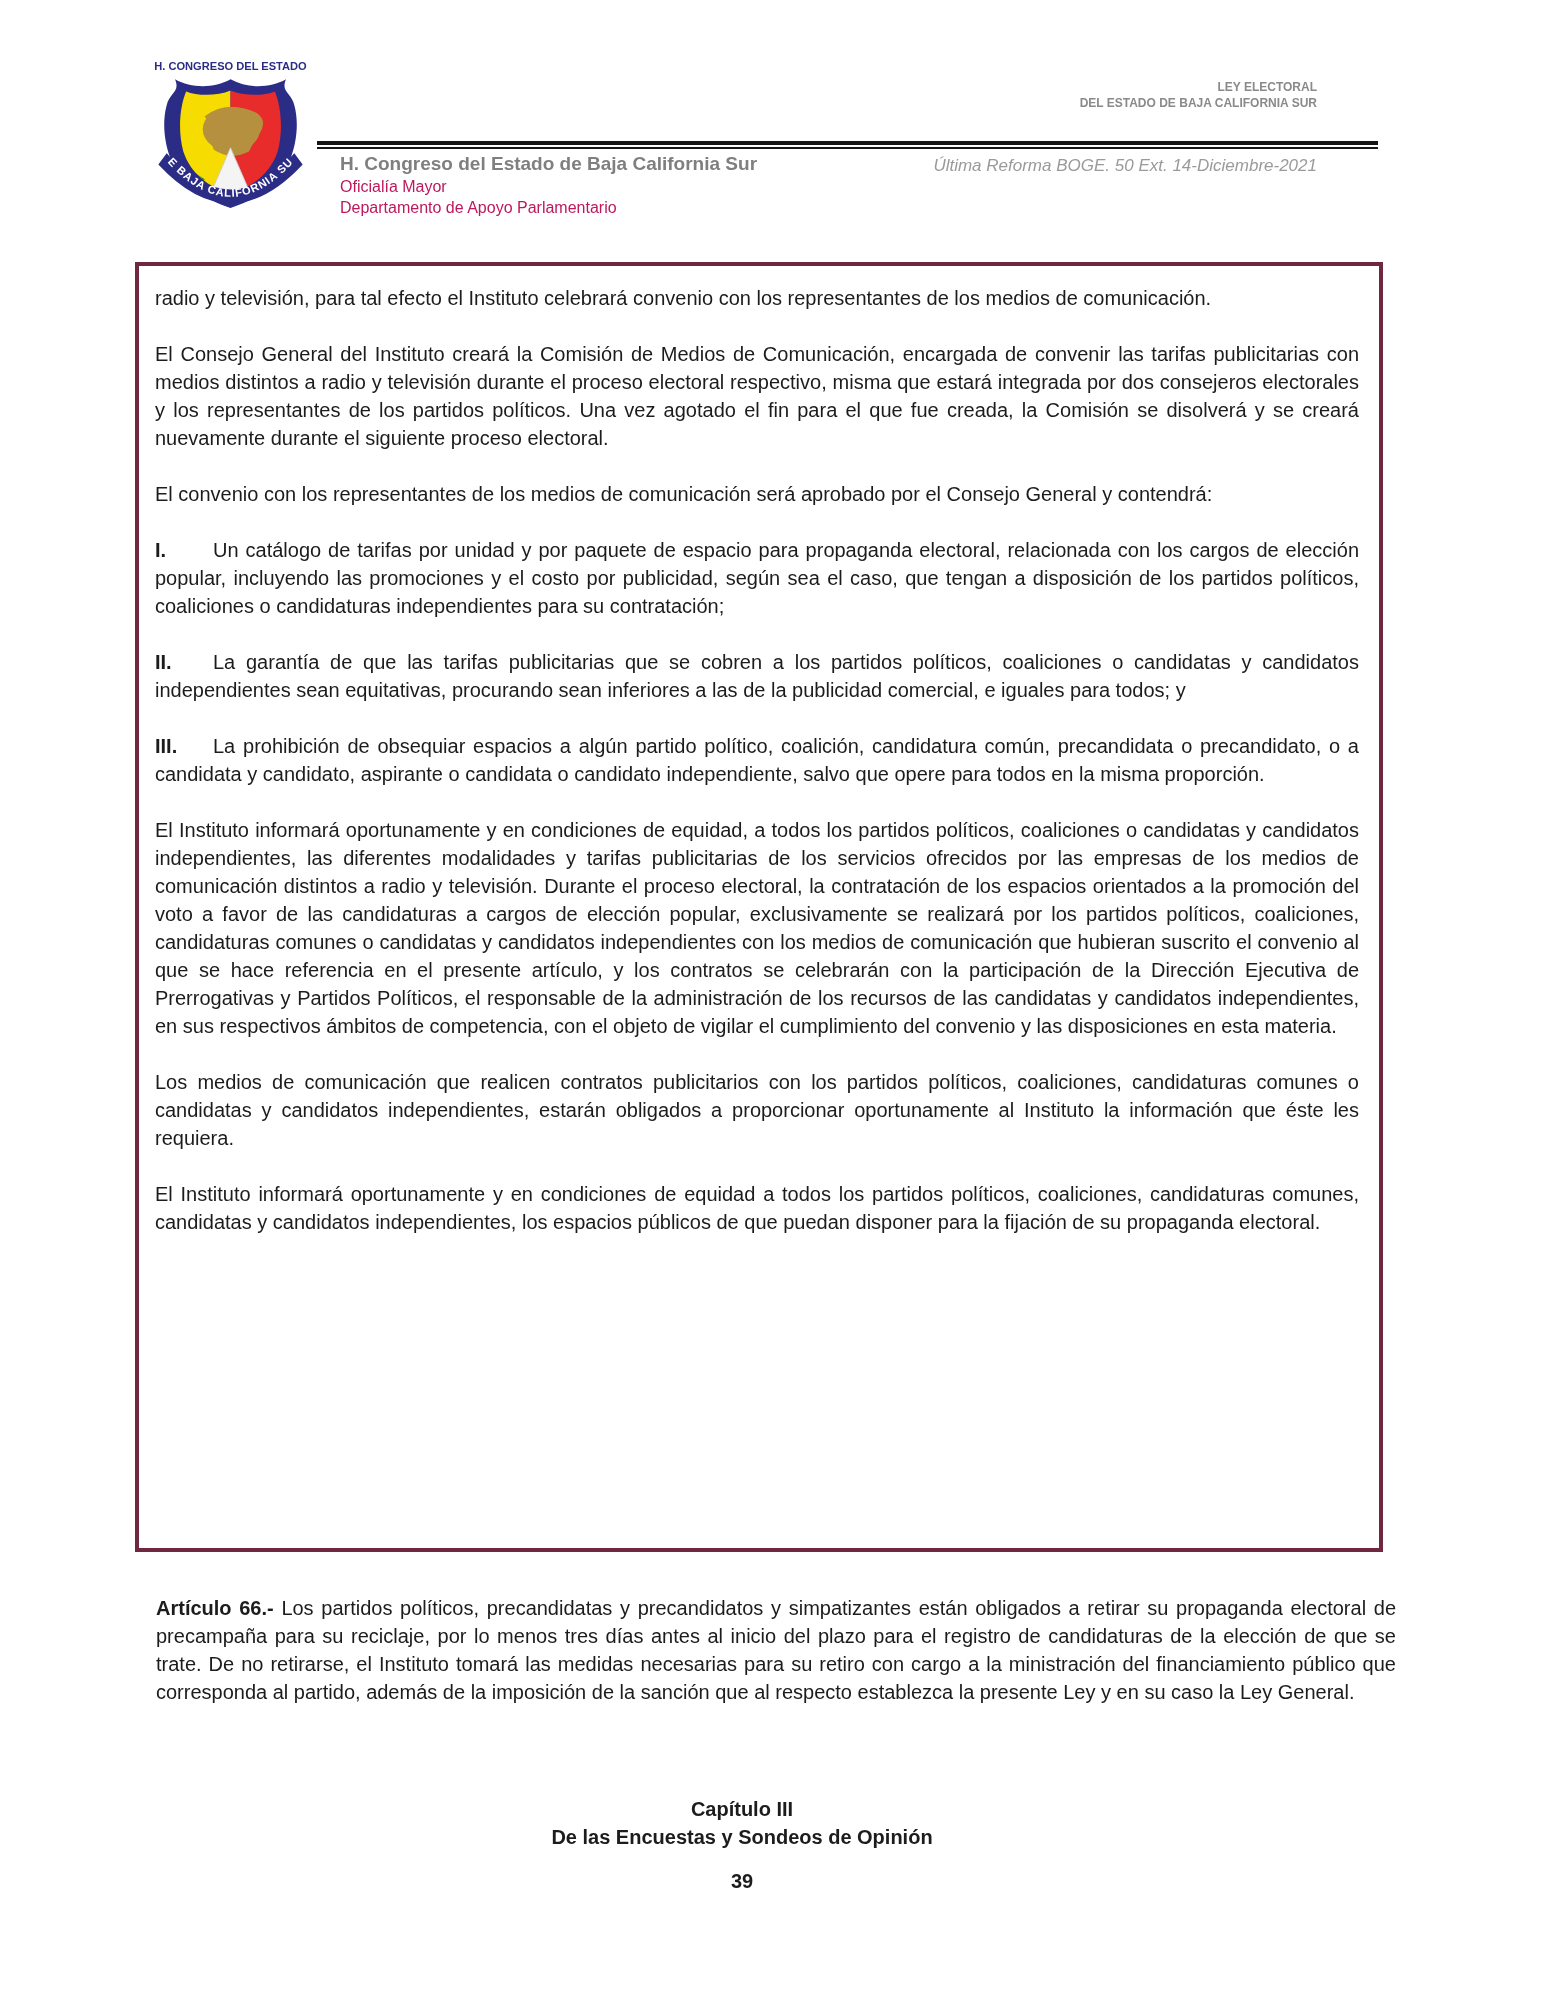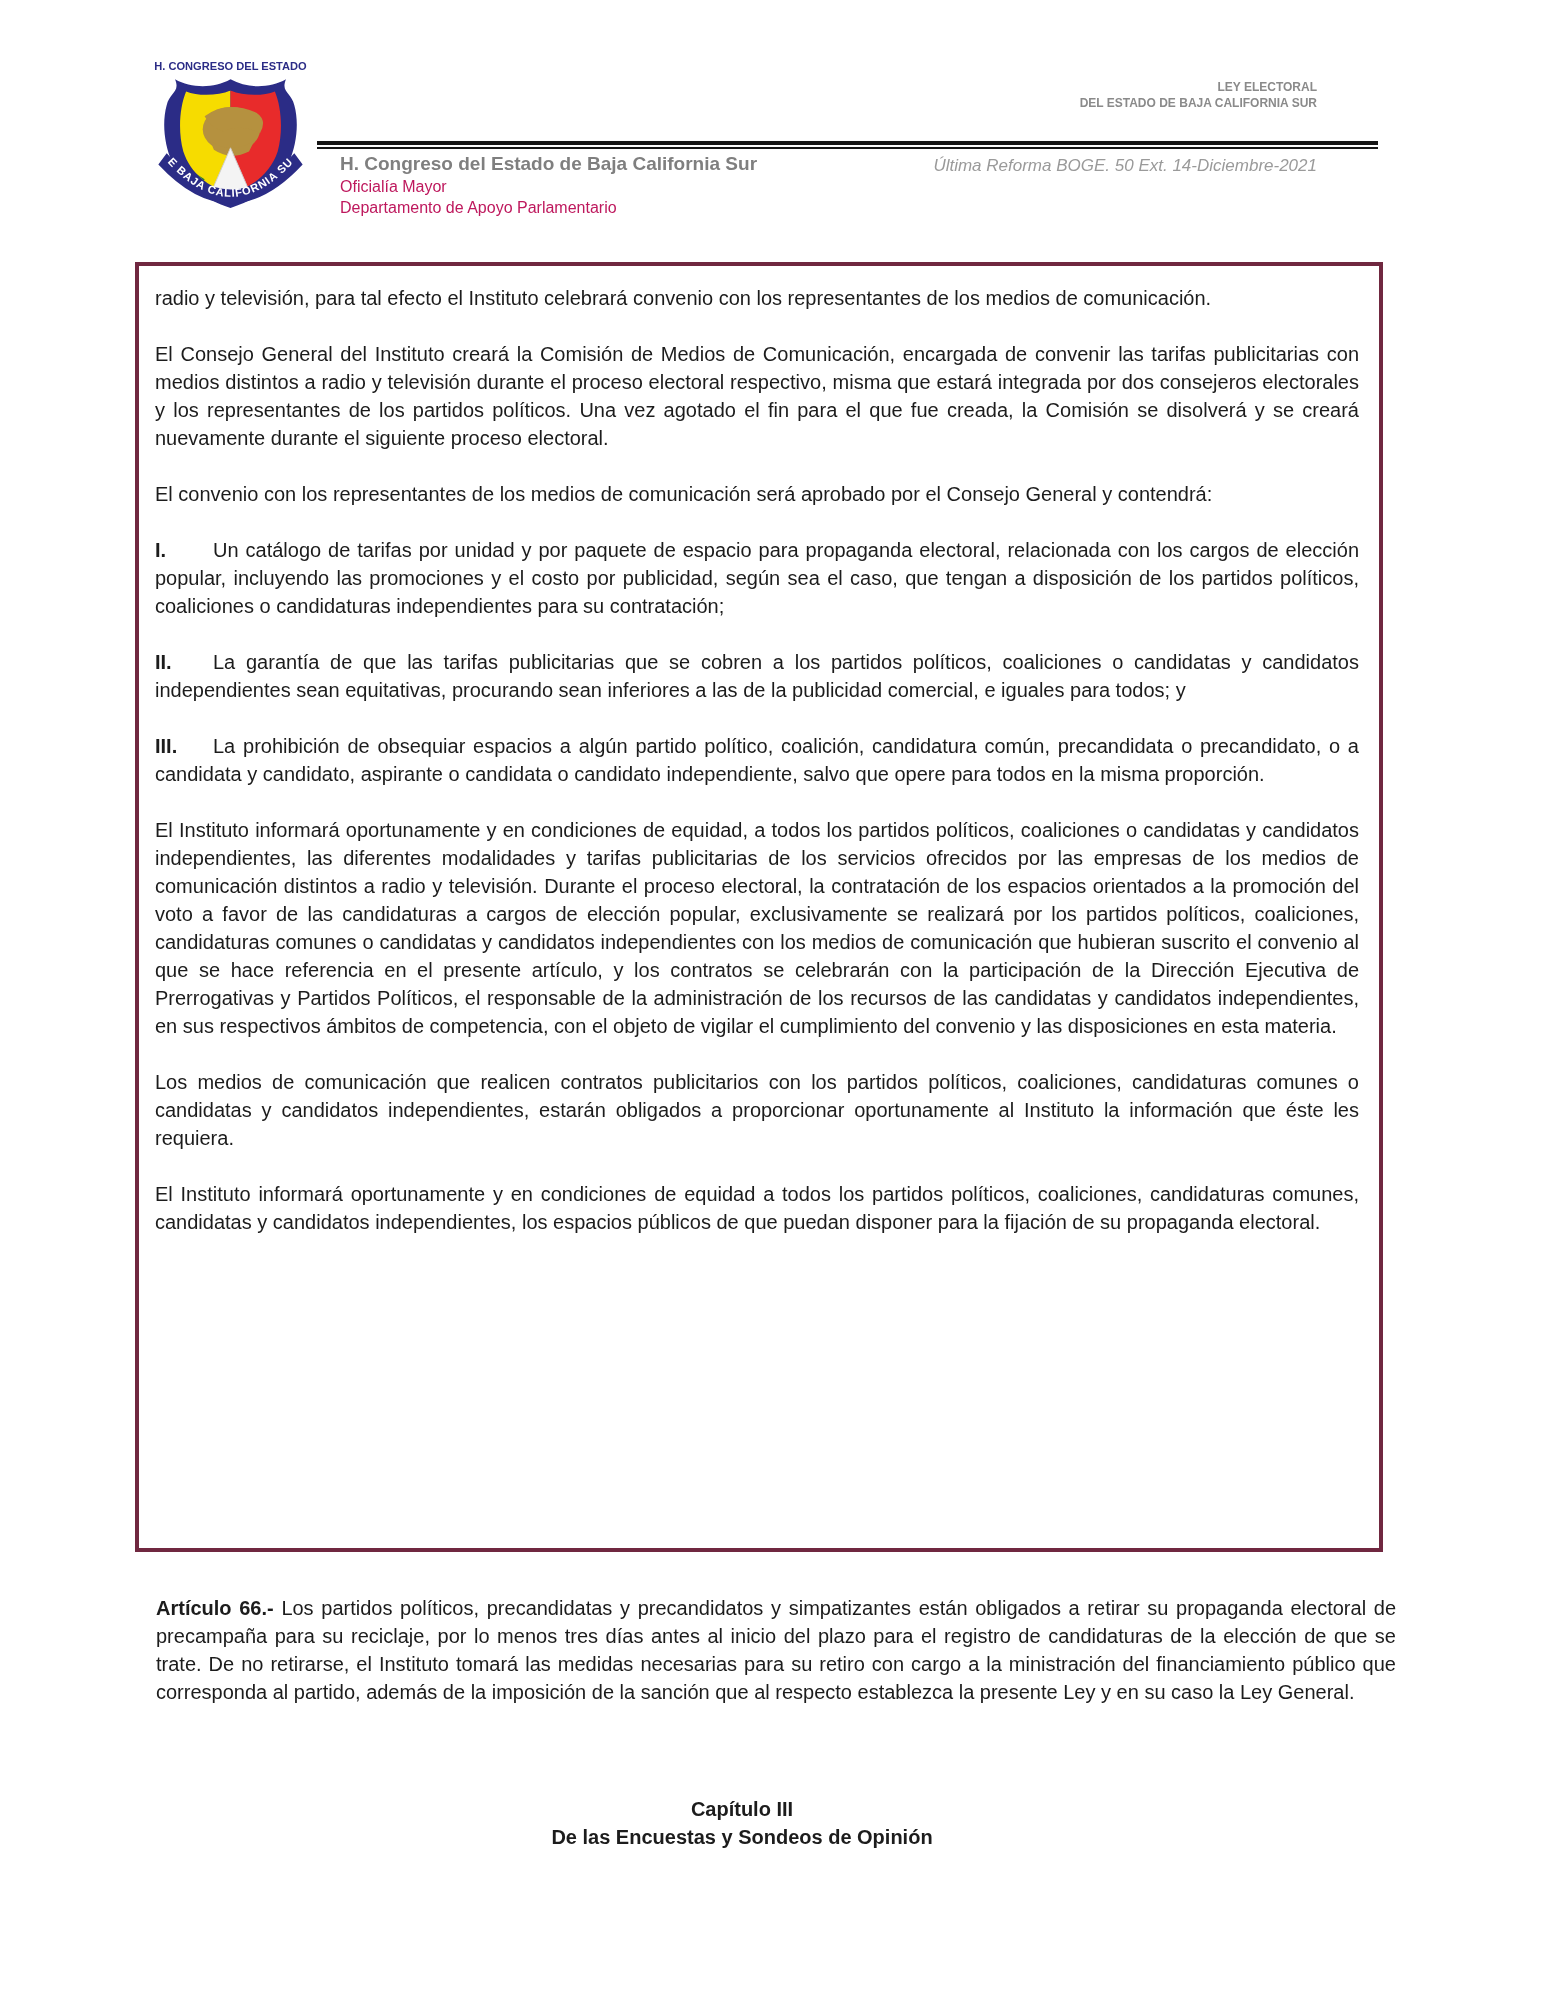--- a/index.html
+++ b/index.html
@@ -114,14 +114,15 @@
     <p><span class="lead"></span><span>El Instituto informará oportunamente y en condiciones de equidad a todos los partidos políticos, coaliciones, candidaturas comunes, candidatas y candidatos independientes, los espacios públicos de que puedan disponer para la fijación de su propaganda electoral.</span></p>
   </div>
 
   <p class="article-par"><span class="lead">Artículo 66.-</span><span> Los partidos políticos, precandidatas y precandidatos y simpatizantes están obligados a retirar su propaganda electoral de precampaña para su reciclaje, por lo menos tres días antes al inicio del plazo para el registro de candidaturas de la elección de que se trate. De no retirarse, el Instituto tomará las medidas necesarias para su retiro con cargo a la ministración del financiamiento público que corresponda al partido, además de la imposición de la sanción que al respecto establezca la presente Ley y en su caso la Ley General.</span></p>
 
   <div class="chapter">
     <div>Capítulo III</div>
     <div>De las Encuestas y Sondeos de Opinión</div>
   </div>
 
+  <div class="page-number">39</div>
 
 </div>
 
 </body></html>

